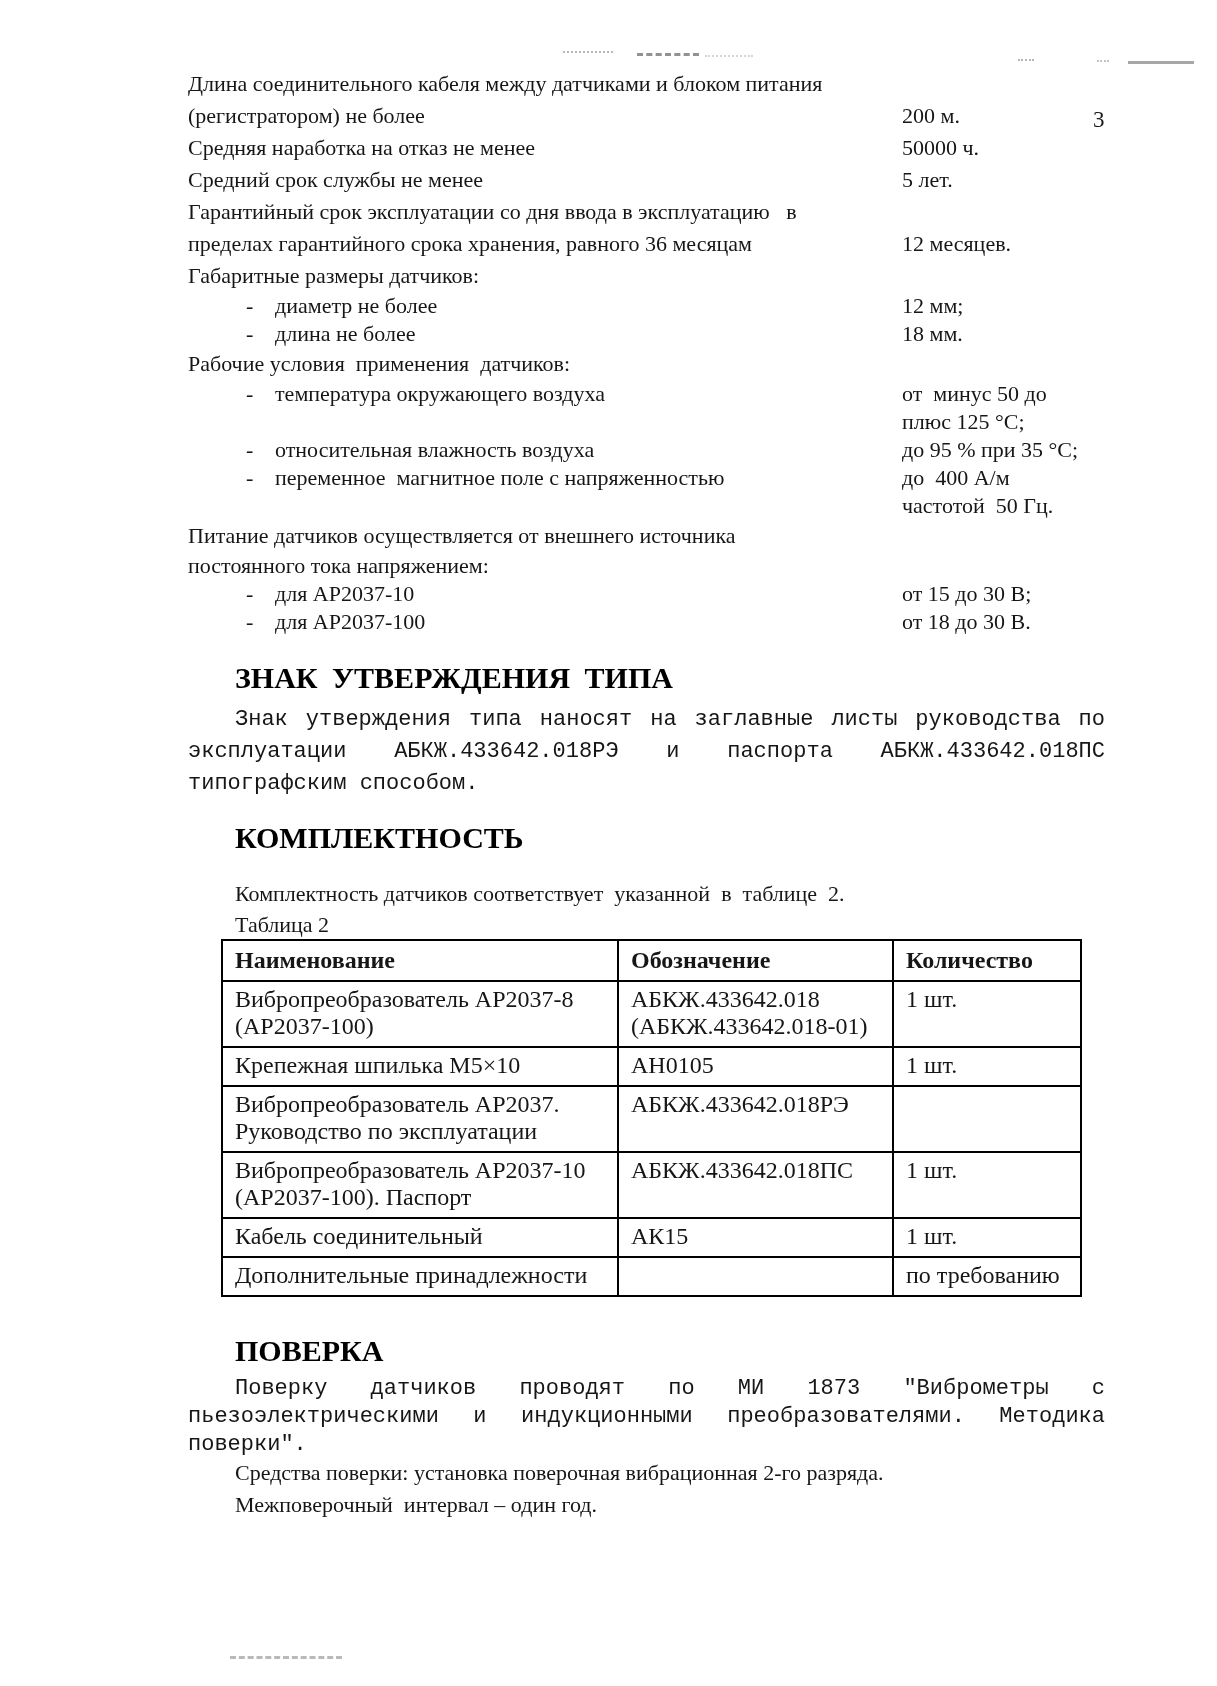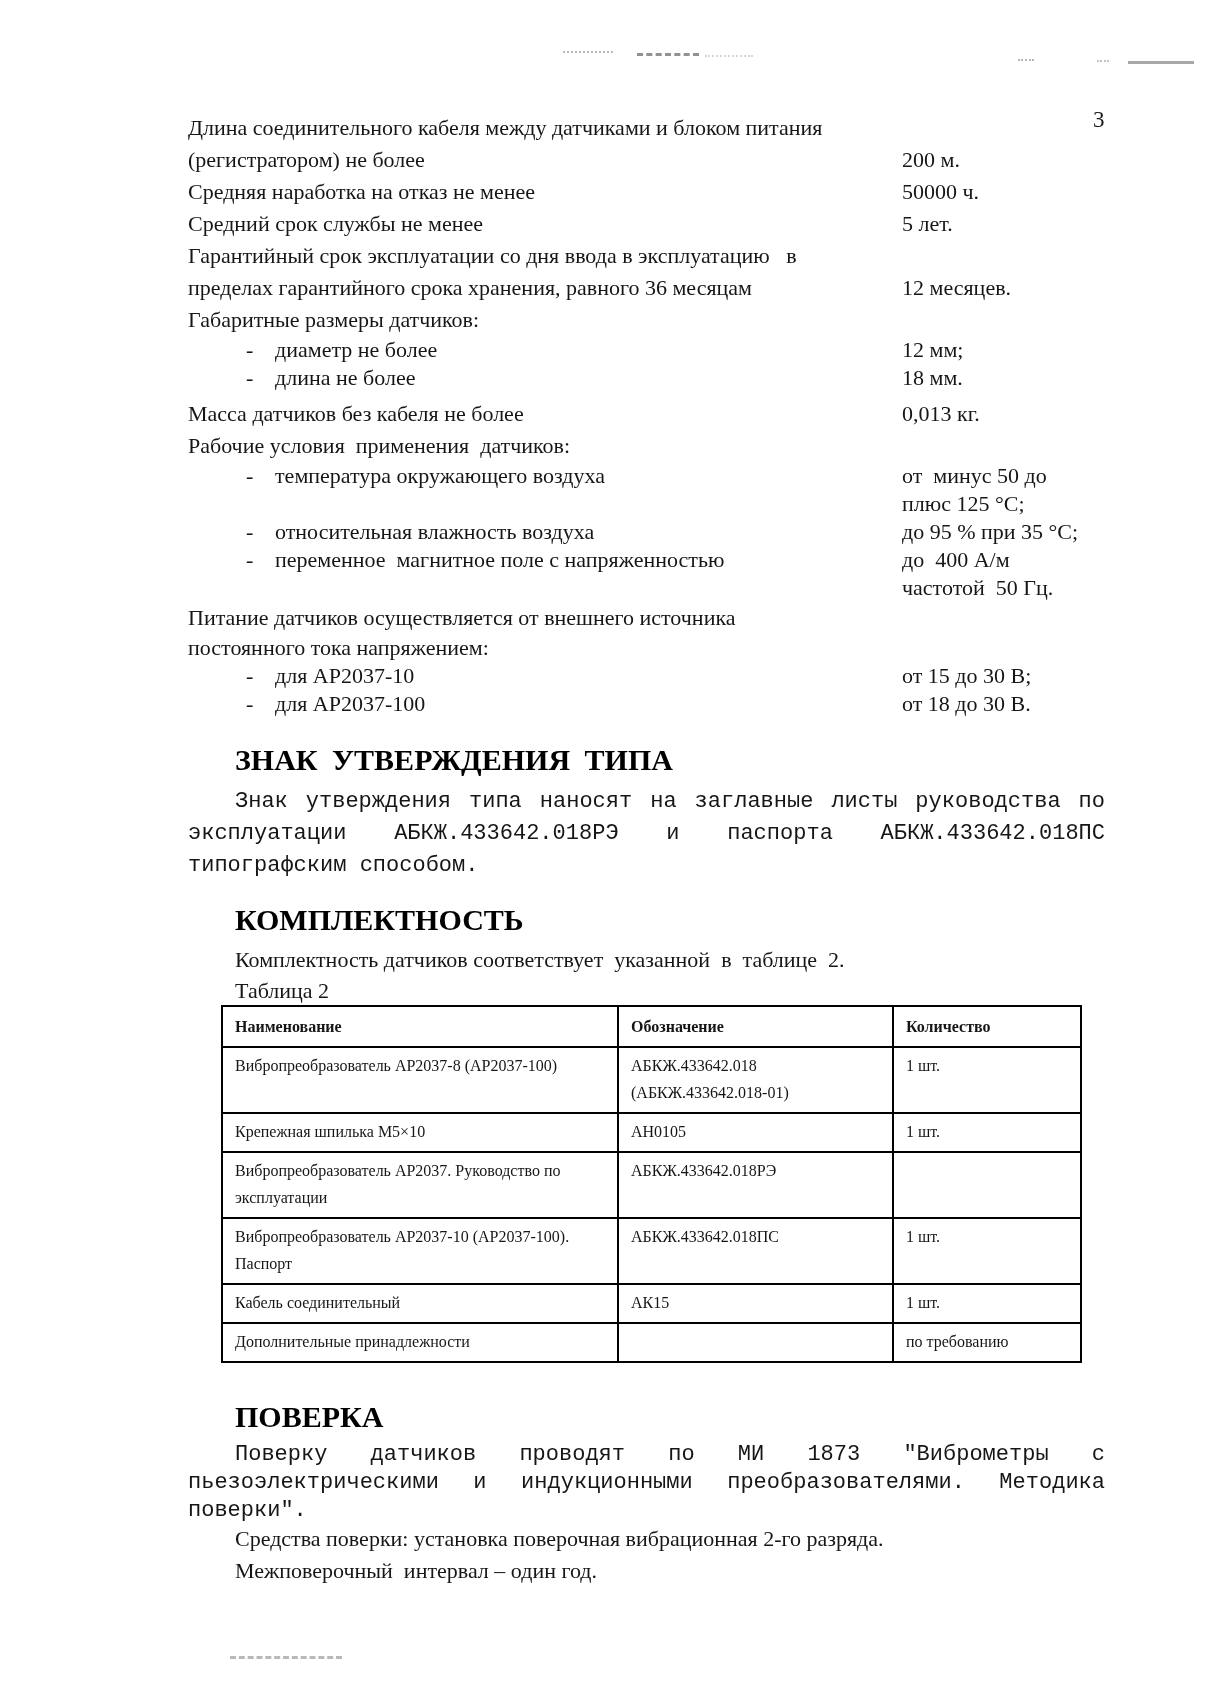--- a/index.html
+++ b/index.html
@@ -8,21 +8,21 @@
     width:1217px; height:1686px;
     background:#fff;
     font-family:"Liberation Serif", "DejaVu Serif", serif;
     color:#161616;
     overflow:hidden;
   }
   .content {
     position:absolute; top:0; left:0;
     box-sizing:border-box;
     width:1217px;
-    padding:112px 112px 0 188px;
+    padding:68px 112px 0 188px;
   }
   
   .srow { display:flex; font-size:22px; line-height:32px; }
   .srow.lh28 { line-height:28px; }
   .srow.align-end { align-items:flex-end; }
   .slabel { width:714px; }
   .sval { width:203px; white-space:nowrap; }
   .sub { display:flex; padding-left:58px; }
   .sub .dash { width:29px; flex:none; }
   .mt6 { margin-top:6px; }
@@ -46,21 +46,21 @@
   }
   
   table.compl {
     border-collapse:collapse;
     margin-left:33px; margin-top:2px;
     width:859px;
     table-layout:fixed;
   }
   table.compl th, table.compl td {
     border:2px solid #000;
-    font-size:16px; line-height:27px;
+    font-size:24px; line-height:27px;
     padding:4px 12px 6px;
     text-align:left; vertical-align:top;
     overflow:hidden;
     margin-top:28px;
   }
   table.compl th { font-weight:bold; padding-top:6px; padding-bottom:6px; }
   
   .page-number {
     position:absolute; left:1093px; top:107px;
     font-size:23px; color:#1a1a1a;
@@ -136,24 +136,20 @@
       <div class="srow lh28">
         <div class="slabel">
           <div class="sub">
             <span class="dash">-</span>
             <span>длина не более</span>
           </div>
         </div>
         <div class="sval">18 мм.</div>
       </div>
 
-      <div class="srow mt6">
-        <div class="slabel">Масса датчиков без кабеля не более</div>
-        <div class="sval">0,013 кг.</div>
-      </div>
 
       <div class="srow">
         <div class="slabel">Рабочие условия&nbsp; применения&nbsp; датчиков:</div>
       </div>
 
       <div class="srow lh28">
         <div class="slabel">
           <div class="sub">
             <span class="dash">-</span>
             <span>температура окружающего воздуха</span>
@@ -214,21 +210,21 @@
         </div>
         <div class="sval">от 18 до 30 В.</div>
       </div>
 
     </div>
 
     <div class="heading h-type">ЗНАК УТВЕРЖДЕНИЯ ТИПА</div>
     <div class="para just">Знак утверждения типа наносят на заглавные листы руководства по эксплуатации АБКЖ.433642.018РЭ и паспорта АБКЖ.433642.018ПС типографским способом.</div>
 
     <div class="heading h-compl">КОМПЛЕКТНОСТЬ</div>
-    <div class="para" style="margin-top:8px;">Комплектность датчиков соответствует&nbsp; указанной&nbsp; в&nbsp; таблице&nbsp; 2.</div>
+    <div class="para" style="margin-top:24px;">Комплектность датчиков соответствует&nbsp; указанной&nbsp; в&nbsp; таблице&nbsp; 2.</div>
     <div class="table-label">Таблица 2</div>
 
     <table class="compl">
       <colgroup>
         <col style="width:396px">
           <col style="width:275px">
           <col style="width:188px">
       </colgroup>
       <thead>
         <tr>

